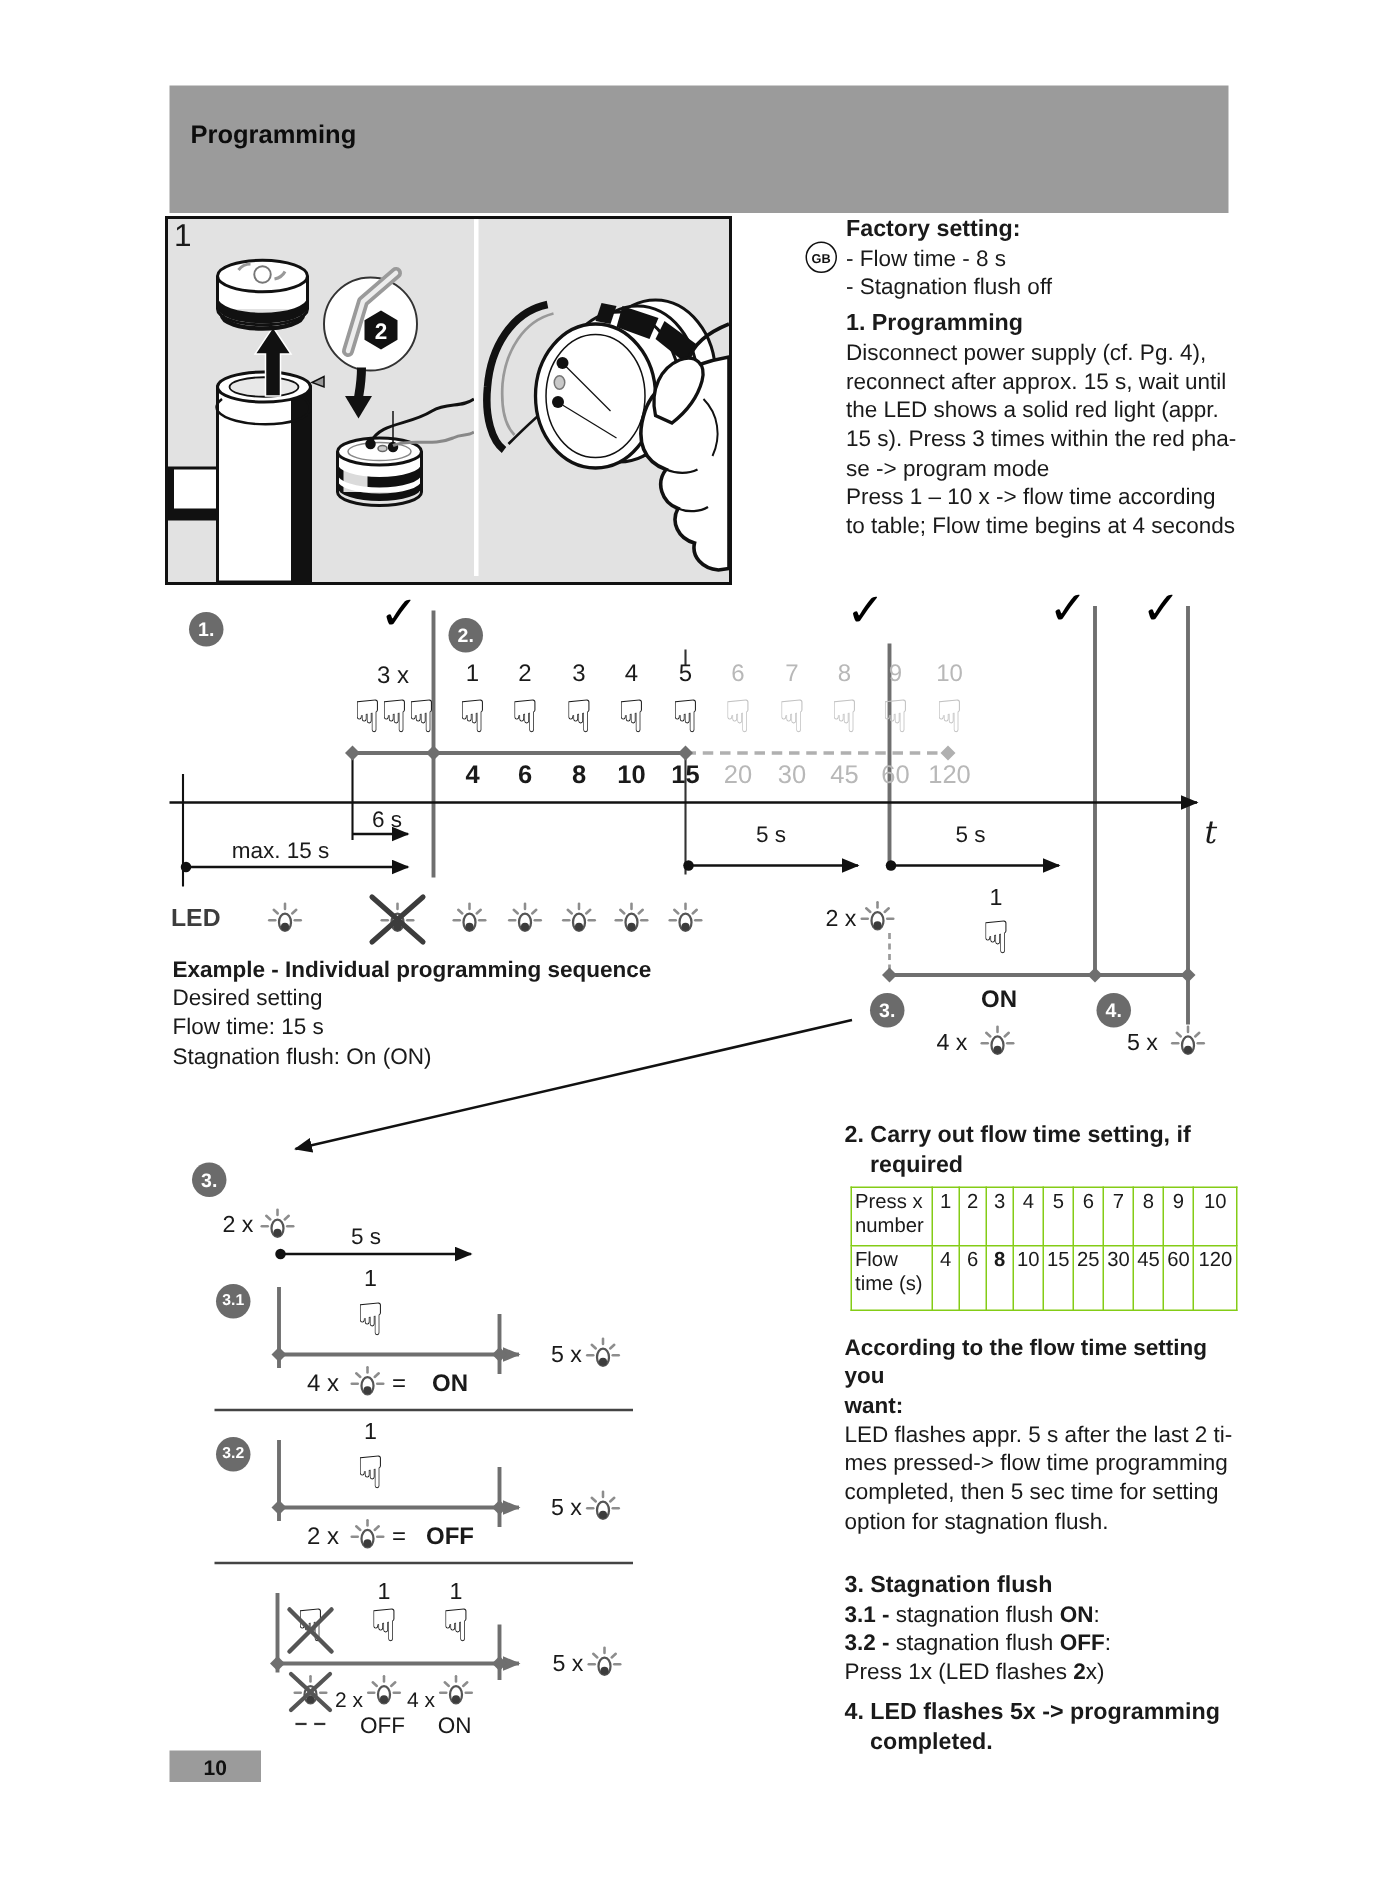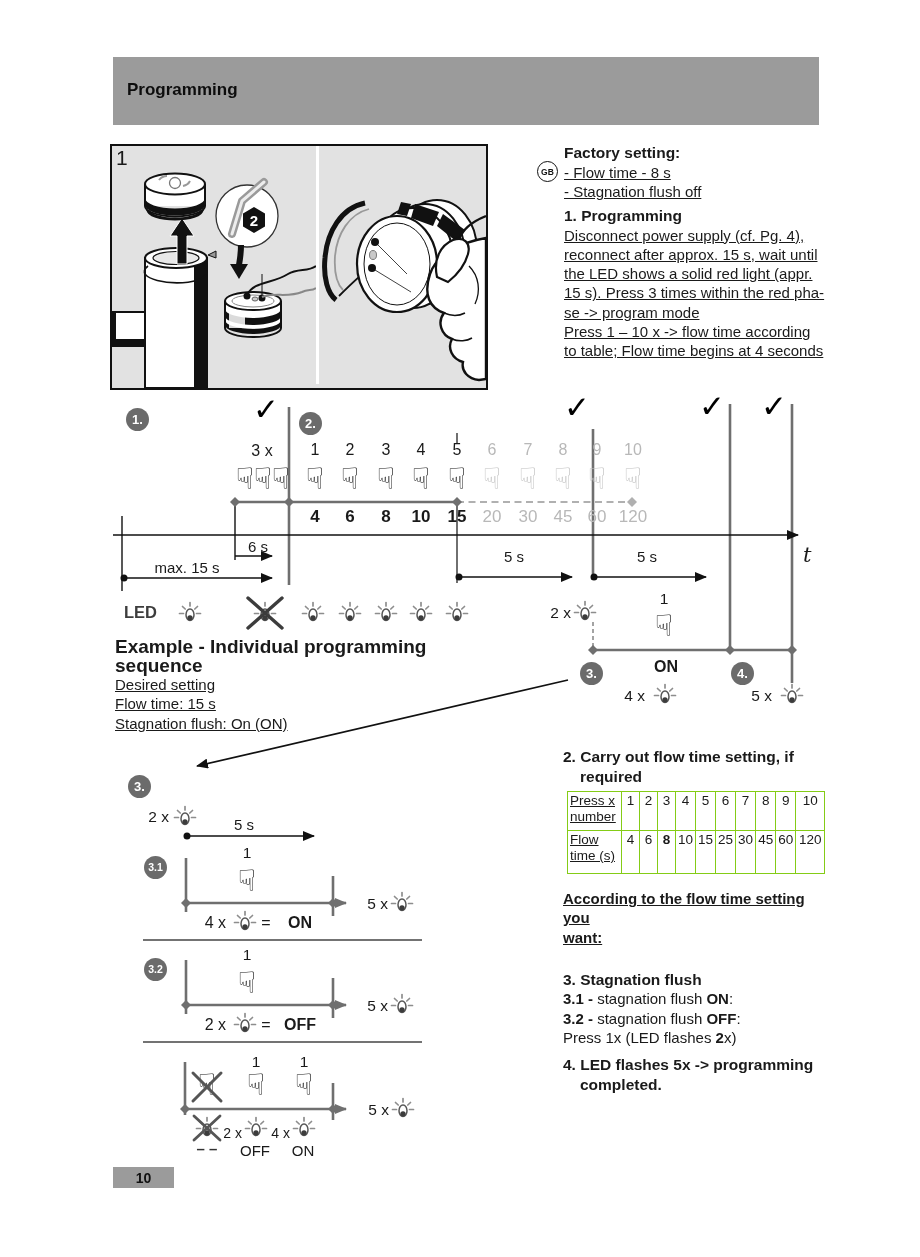--- a/index.html
+++ b/index.html
@@ -1,20 +1,20 @@
 <!DOCTYPE html>
 <html><head>
 <meta charset="utf-8">
 <style>
   html,body{margin:0;padding:0;background:#fff;}
   .page{position:relative;width:920px;height:1257px;background:#fff;overflow:hidden;
         font-family:"Liberation Sans",sans-serif;color:#1a1a1a;}
   .abs{position:absolute;}
   .b{font-weight:bold;}
-  .pre{white-space:pre-line;text-decoration:underline;}
+  .pre{white-space:pre-line;}
   .txt{font-size:15px;line-height:19.3px;}
   .h15{font-size:15.5px;line-height:19.5px;font-weight:bold;}
   .gray{color:#b8b8b8;}
   .num{font-size:16px;text-align:center;line-height:18px;}
   .val{font-size:17px;font-weight:bold;text-align:center;line-height:19px;}
   .val.gray{font-weight:normal;}
   .lbl{font-size:15px;text-align:center;line-height:17px;}
   .lbl15{font-size:15.5px;line-height:17px;}
   .r{text-align:right;}
   .c{text-align:center;}
@@ -109,21 +109,21 @@
       <path d="M0 -5 L5 0 L0 5 L-5 0 Z" transform="translate(186,903)"></path>
       <path d="M0 -5 L5 0 L0 5 L-5 0 Z" transform="translate(333,903)"></path>
       <path d="M0 -5 L5 0 L0 5 L-5 0 Z" transform="translate(186,1005)"></path>
       <path d="M0 -5 L5 0 L0 5 L-5 0 Z" transform="translate(333,1005)"></path>
       <path d="M0 -5 L5 0 L0 5 L-5 0 Z" transform="translate(185,1109)"></path>
       <path d="M0 -5 L5 0 L0 5 L-5 0 Z" transform="translate(333,1109)"></path>
     </g>
     <path d="M0 -5 L5 0 L0 5 L-5 0 Z" transform="translate(632,502)" fill="#b0b0b0"></path>
   </svg>
 
-  <div class="abs headerbar" style="left:113px;top:57px;width:706px;height:68px">
+  <div class="abs headerbar" style="left:113px;top:57px;width:706px;height:85px">
     <div class="title">Programming</div>
   </div>
 
   <div class="abs panel" style="left:110px;top:144px;width:374px;height:242px">
     <div class="abs" style="left:4px;top:0;font-size:21px">1</div>
     <svg class="abs" style="left:0;top:0" width="204" height="242">
 
       <path d="M-2 166 h36 a17 17 0 0 1 0 34 h-36 z" fill="#fff" stroke="#111" stroke-width="2"></path>
       <rect x="-2" y="193" width="44" height="7" fill="#111"></rect>
       <rect x="-2" y="166" width="6" height="34" fill="#111"></rect>
@@ -267,21 +267,21 @@
   <div class="abs val gray" style="left:543px;top:507px;width:40px">45</div>
   <div class="abs val gray" style="left:577px;top:507px;width:40px">60</div>
   <div class="abs val gray" style="left:613px;top:507px;width:40px">120</div>
 
   <div class="abs tlab" style="left:803px;top:543px">t</div>
   <div class="abs lbl" style="left:236px;top:538px;width:44px">6 s</div>
   <div class="abs lbl" style="left:145px;top:559px;width:84px">max. 15 s</div>
   <div class="abs lbl" style="left:492px;top:548px;width:44px">5 s</div>
   <div class="abs lbl" style="left:625px;top:548px;width:44px">5 s</div>
 
-  <div class="abs ledlbl" style="left:124px;top:603px">LED</div>
+  <div class="abs ledlbl" style="left:114px;top:603px">LED</div>
   <span class="abs bulb" style="left:178px;top:601px">
       <svg viewBox="0 0 24 24">
         <g stroke="#8d8d8d" stroke-width="1.7" stroke-linecap="round">
           <line x1="1.5" y1="12.5" x2="5.5" y2="12.5"></line>
           <line x1="18.5" y1="12.5" x2="22.5" y2="12.5"></line>
           <line x1="12" y1="1.5" x2="12" y2="5"></line>
           <line x1="4.5" y1="5.5" x2="7.2" y2="8"></line>
           <line x1="19.5" y1="5.5" x2="16.8" y2="8"></line>
         </g>
         <ellipse cx="12" cy="13.8" rx="4" ry="5.8" fill="#fff" stroke="#555" stroke-width="1.5"></ellipse>
@@ -410,21 +410,21 @@
           <line x1="12" y1="1.5" x2="12" y2="5"></line>
           <line x1="4.5" y1="5.5" x2="7.2" y2="8"></line>
           <line x1="19.5" y1="5.5" x2="16.8" y2="8"></line>
         </g>
         <ellipse cx="12" cy="13.8" rx="4" ry="5.8" fill="#fff" stroke="#555" stroke-width="1.5"></ellipse>
         <ellipse cx="12" cy="16.8" rx="2.7" ry="2.6" fill="#3c3c3c"></ellipse>
       </svg>
     </span>
 
   <div class="abs" style="left:115px;top:637px;width:330px">
-    <div class="b" style="font-size:19px;line-height:19px">Example - Individual programming sequence</div>
+    <div class="b" style="font-size:15px;line-height:19px">Example - Individual programming sequence</div>
     <div class="txt pre">Desired setting
 Flow time: 15 s
 Stagnation flush: On (ON)</div>
   </div>
 
   <div class="abs badge" style="left:128px;top:775px">3.</div>
   <div class="abs lbl15 r" style="left:131px;top:808px;width:38px">2 x</div>
   <span class="abs bulb" style="left:173px;top:805px">
       <svg viewBox="0 0 24 24">
         <g stroke="#8d8d8d" stroke-width="1.7" stroke-linecap="round">
@@ -618,20 +618,24 @@
       <td>45</td>
       <td>60</td>
       <td>120</td>
     </tr>
   </tbody>
     </table>
 
   <div class="abs" style="left:563px;top:889px;width:272px">
     <div class="txt pre b">According to the flow time setting you
 want:</div>
+    <div class="txt pre">LED flashes appr. 5 s after the last 2 ti-
+mes pressed-&gt; flow time programming
+completed, then 5 sec time for setting
+option for stagnation flush.</div>
     <div class="h15" style="margin-top:23px">3. Stagnation flush</div>
     <div class="txt"><span class="b">3.1 -</span><span> stagnation flush </span><span class="b">ON</span><span>:</span></div>
     <div class="txt"><span class="b">3.2 -</span><span> stagnation flush </span><span class="b">OFF</span><span>:</span></div>
     <div class="txt"><span>Press 1x (LED flashes </span><span class="b">2</span><span>x)</span></div>
     <div class="h15" style="margin-top:8px">4. LED flashes 5x -&gt; programming</div>
     <div class="h15" style="padding-left:17px">completed.</div>
   </div>
 
   <div class="abs pgbox" style="left:113px;top:1167px;width:61px;height:21px">
     <span>10</span>

